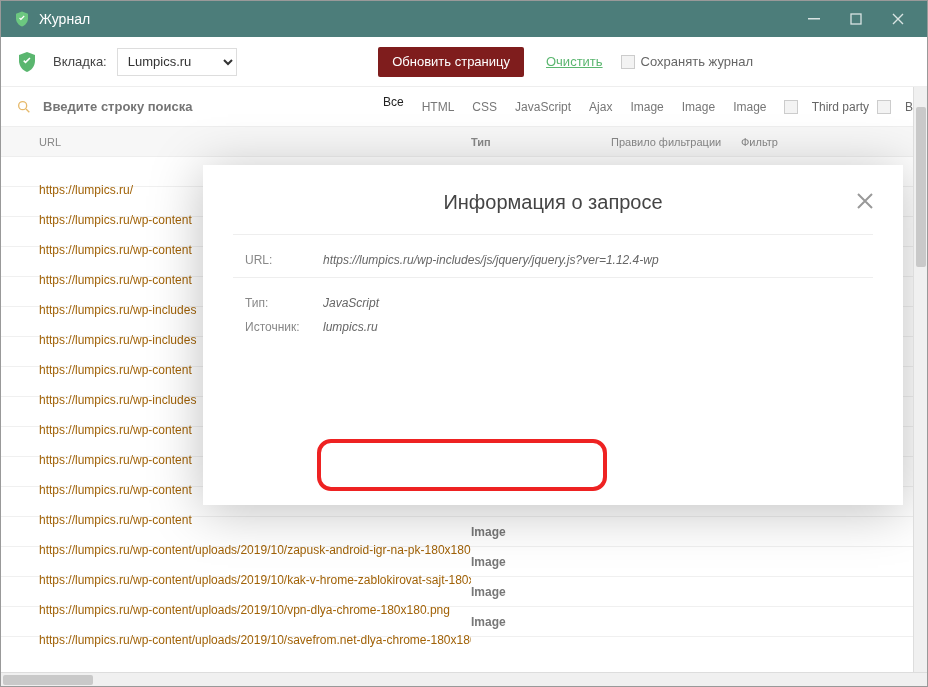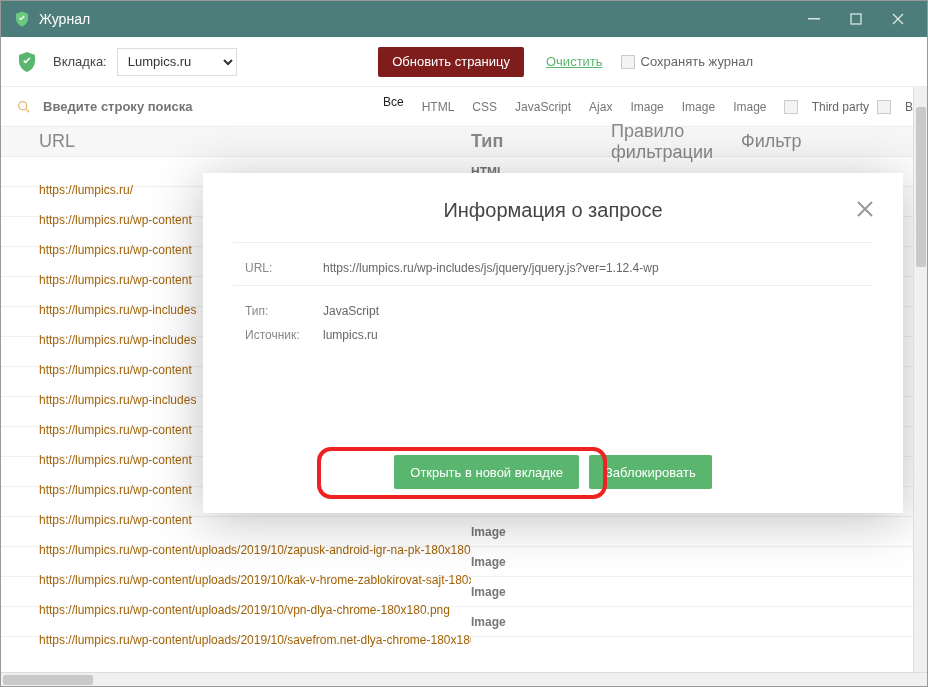--- a/index.html
+++ b/index.html
@@ -51,48 +51,48 @@
     flex: 0 0 300px; border: none; font-size: 13px; color: #888; height: 28px;
     outline: none;
     font-weight: bold;
   }
   .filters { display: flex; align-items: center; margin-left: 40px; gap: 18px; font-size: 12px; color: #777; }
   .filters span { cursor: pointer; }
   .filters .active { color: #222; font-weight: 500; border-bottom: 2px solid #5ab66f; padding-bottom: 20px; margin-bottom: -12px;}
   .right-opts { margin-left: auto; display: flex; align-items: center; gap: 8px; font-size: 12px; color: #666;}
   .table-head {
     height: 30px; background: #f7f7f7; display: flex; align-items: center;
-    font-size: 18px; color: #888; border-bottom: 1px solid #eee;
+    font-size: 11px; color: #888; border-bottom: 1px solid #eee;
   }
   .col-url { flex: 0 0 470px; padding-left: 38px;}
   .col-type { flex: 0 0 140px; font-weight: bold; }
   .col-rule { flex: 0 0 130px; }
   .col-filter { flex: 1; }
   .tbody { flex: 1; overflow: hidden; position: relative; }
   .trow {
     height: 30px; display: flex; align-items: center; font-size: 12px; color: #555;
     border-bottom: 1px solid #f0f0f0;
   }
   .trow .col-url { color: #a16207; white-space: nowrap; overflow: hidden; margin-top: 36px; }
   .trow .col-type { color: #777; }
 
   .modal {
-    position: absolute; left: 202px; top: 172px; width: 700px; height: 340px;
+    position: absolute; left: 202px; top: 164px; width: 700px; height: 340px;
     background: #fff; box-shadow: 0 6px 50px rgba(0,0,0,0.25);
     padding: 26px 30px 20px 30px;
   }
   .modal h2 { text-align: center; font-size: 20px; font-weight: 400; color: #444; margin-bottom: 20px; }
   .modal .close {
     position: absolute; right: 26px; top: 26px; width: 22px; height: 22px; cursor: pointer;
     color: #999;
   }
   .modal hr { border: none; border-top: 1px solid #eee; margin: 8px 0 18px 0;}
   .modal .frow { display: flex; font-size: 12px; color: #777; margin: 10px 12px; }
   .modal .flabel { width: 78px; color: #888; }
-  .modal .fval { color: #666; }
+  .modal .fval { color: #666; font-style: italic; }
   .modal .actions {
     position: absolute; bottom: 24px; left: 0; right: 0;
     display: flex; justify-content: center; gap: 10px;
   }
   .modal .actions button {
     background: #5ab66f; color: #fff; border: none; height: 34px; padding: 0 16px;
     font-size: 13px; border-radius: 2px; cursor: pointer;
   }
   .marker {
     position: absolute; border: 4px solid #e22; border-radius: 14px;
@@ -300,24 +300,20 @@
     </div>
     <hr>
     <div class="frow">
       <div class="flabel">Тип:</div>
       <div class="fval">JavaScript</div>
     </div>
     <div class="frow">
       <div class="flabel">Источник:</div>
       <div class="fval">lumpics.ru</div>
     </div>
-    <div class="actions">
-      <button>Открыть в новой вкладке</button>
-      <button>Заблокировать</button>
-    </div>
     <div class="marker" style="left:114px; bottom:14px; width:290px; height:52px;"></div>
   </div>
 
   <div class="vbar">
       <div class="thumb"></div>
     </div>
   <div class="hbar">
       <div class="thumb"></div>
     </div>
 

